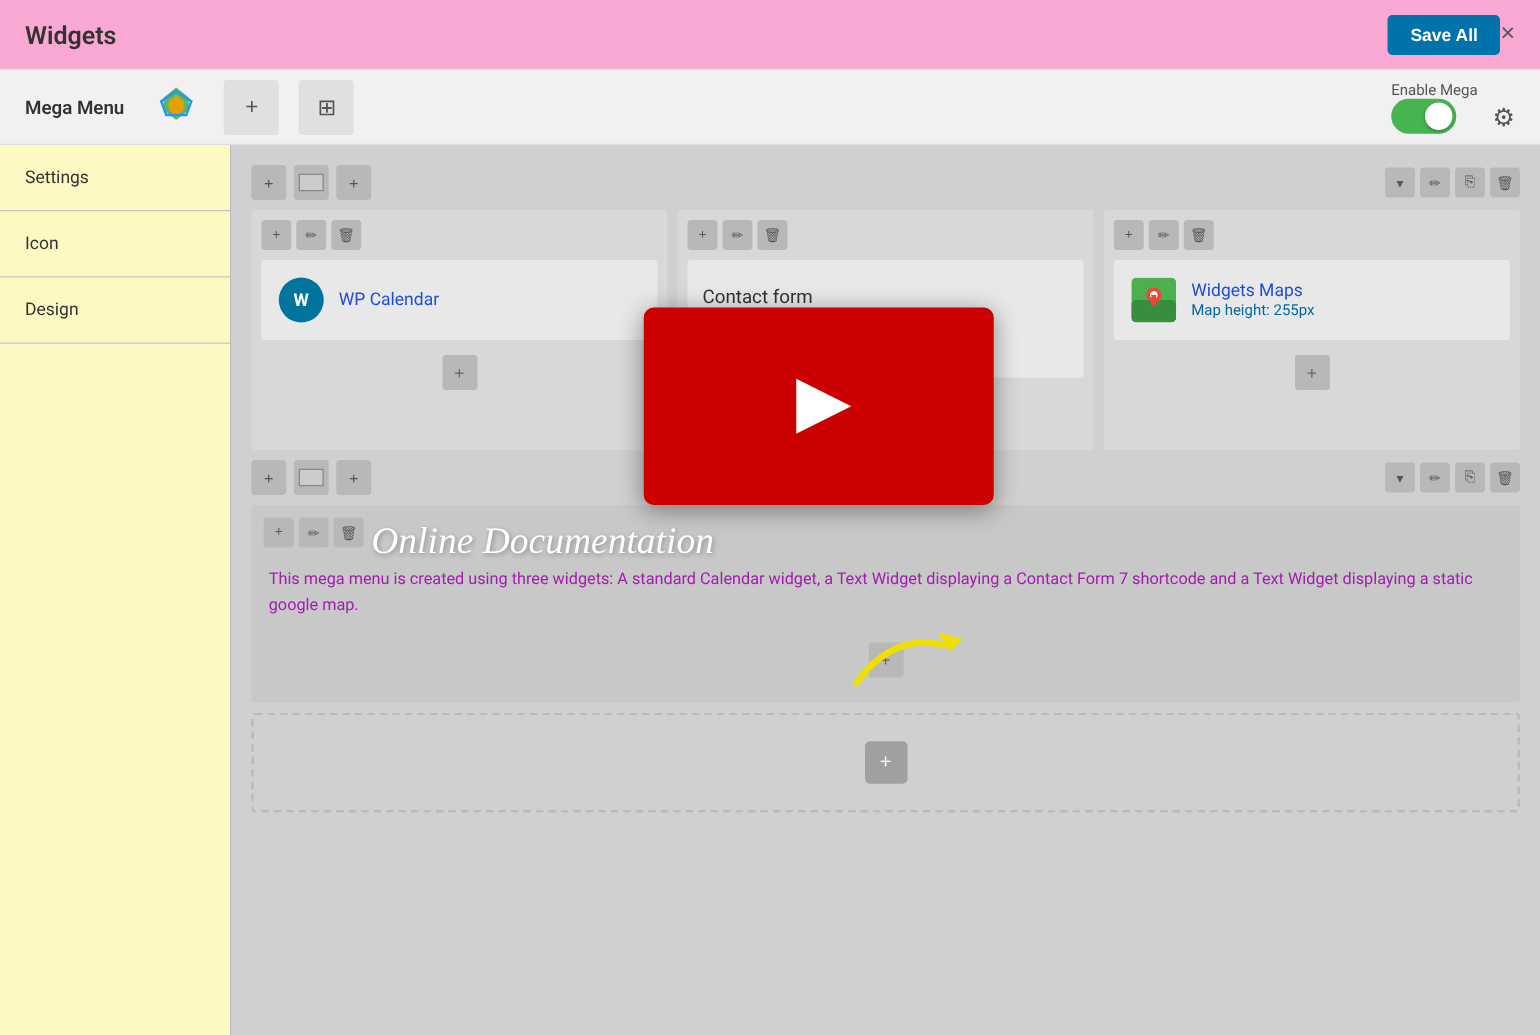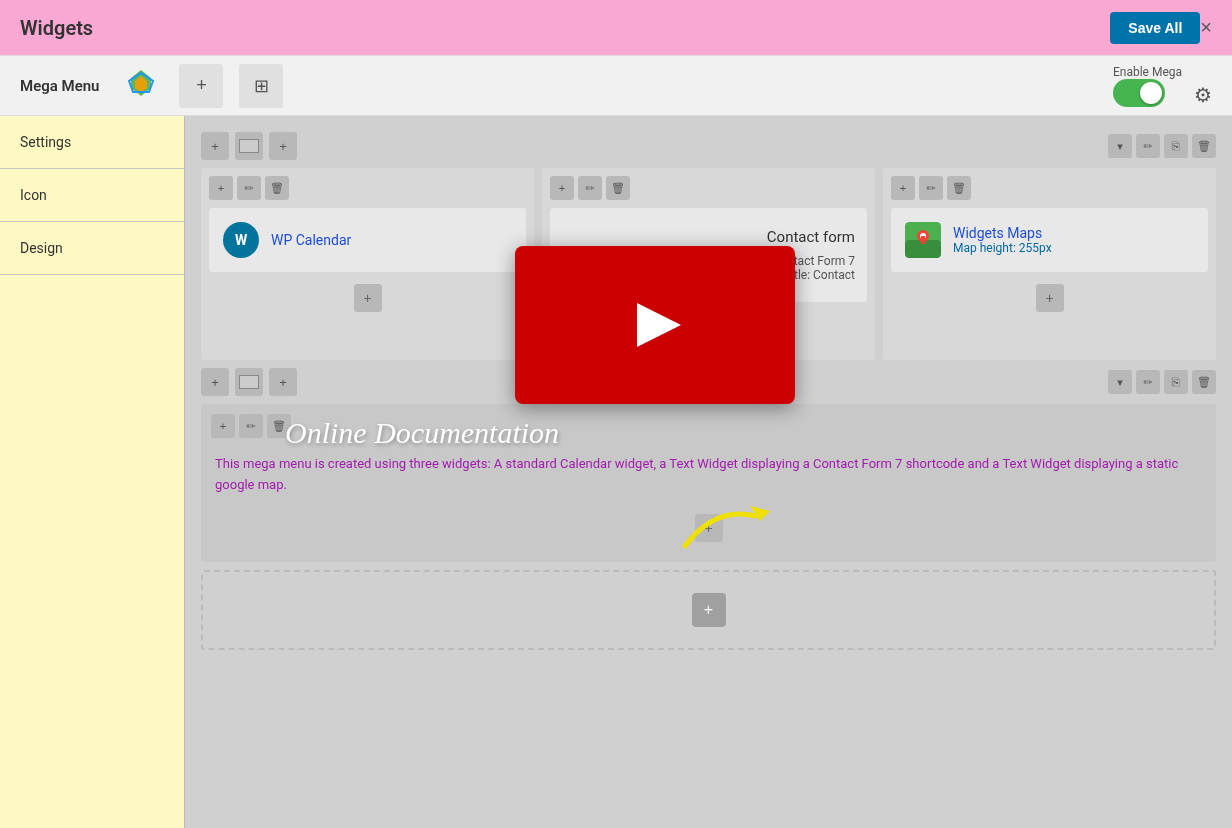--- a/index.html
+++ b/index.html
@@ -238,21 +238,21 @@
       font-size: 12px;
       color: #0369a1;
     }
 
     .contact-form-card {
       background: #e8e8e8;
       border-radius: 3px;
       padding: 20px 12px;
       display: flex;
       flex-direction: column;
-      align-items: flex-end;
+      align-items: flex-start;
       justify-content: center;
       margin-bottom: 8px;
     }
     .contact-form-title {
       font-size: 15px;
       color: #333;
       margin-bottom: 8px;
     }
     .contact-form-sub {
       font-size: 12px;
@@ -326,21 +326,21 @@
       border-style: solid;
       border-width: 22px 0 22px 44px;
       border-color: transparent transparent transparent #fff;
       margin-left: 8px;
     }
 
     
     .doc-text {
       position: absolute;
       top: 300px;
-      left: 100px;
+      left: 112px;
       font-family: 'Brush Script MT', cursive;
       font-size: 32px;
       color: #fff;
       z-index: 11;
       text-shadow: 1px 1px 3px rgba(0,0,0,0.2);
     }
 
     
     .wp-logo {
       width: 36px;

